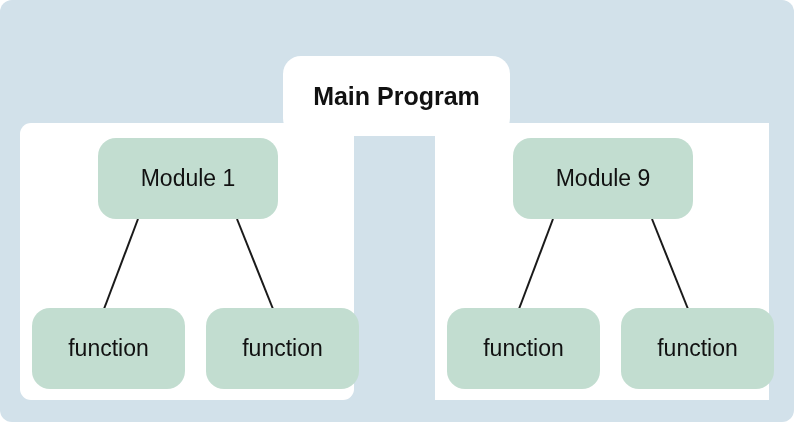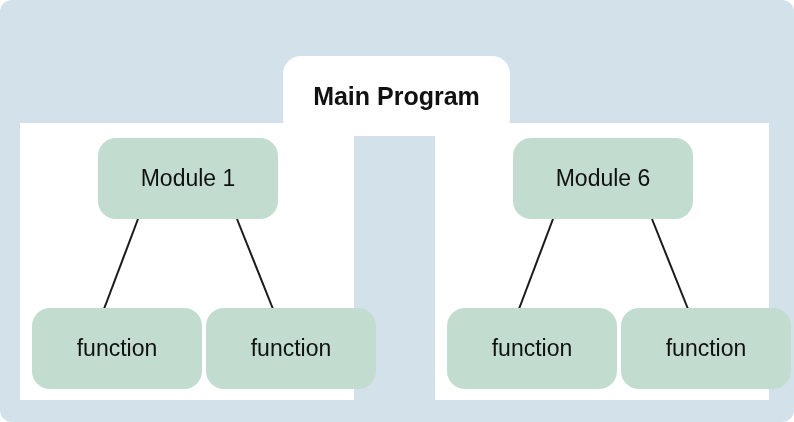--- a/index.html
+++ b/index.html
@@ -36,32 +36,32 @@
     font-weight: bold;
     margin-top: 33px;
   }
   .panel {
     position: absolute;
     top: 123px;
     width: 334px;
     height: 277px;
     background: var(--node-white, #ffffff);
   }
-  .panel.left  { left: 20px; }
+  .panel.left  { left: 20px; border-radius: 11px; }
   .panel.right { left: 435px; }
   .module-node {
     left: 78px; top: 15px;
     width: 180px; height: 81px;
     background: var(--node-green, #c2ddd0);
     border-radius: 18px;
     font-size: 23px;
   }
   .function-node {
     top: 185px;
-    width: 170px; height: 81px;
+    width: 153px; height: 81px;
     background: var(--node-green, #c2ddd0);
     border-radius: 18px;
     font-size: 23px;
     text-align: center;
   }
   .function-node.first  { left: 12px; }
   .function-node.second { left: 186px; }
   .connectors {
     position: absolute;
     left: 0; top: 0;
@@ -95,21 +95,21 @@
       <span>function</span>
     </div>
   </div>
 
   <div class="panel right">
     <svg class="connectors" viewBox="0 0 334 277" xmlns="http://www.w3.org/2000/svg">
       <line x1="118" y1="96" x2="84" y2="186" stroke="currentColor" stroke-width="2"></line>
       <line x1="217" y1="96" x2="253" y2="186" stroke="currentColor" stroke-width="2"></line>
     </svg>
     <div class="node module-node">
-      <span>Module 6</span>
+      <span>Module 9</span>
     </div>
     <div class="node function-node first">
       <span>function</span>
     </div>
     <div class="node function-node second">
       <span>function</span>
     </div>
   </div>
 
 </div>

